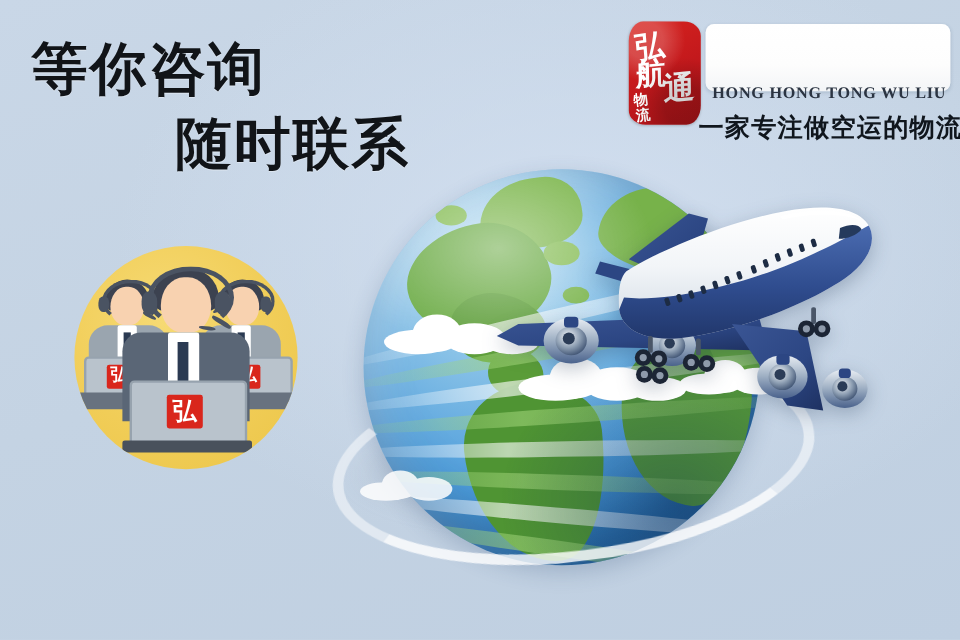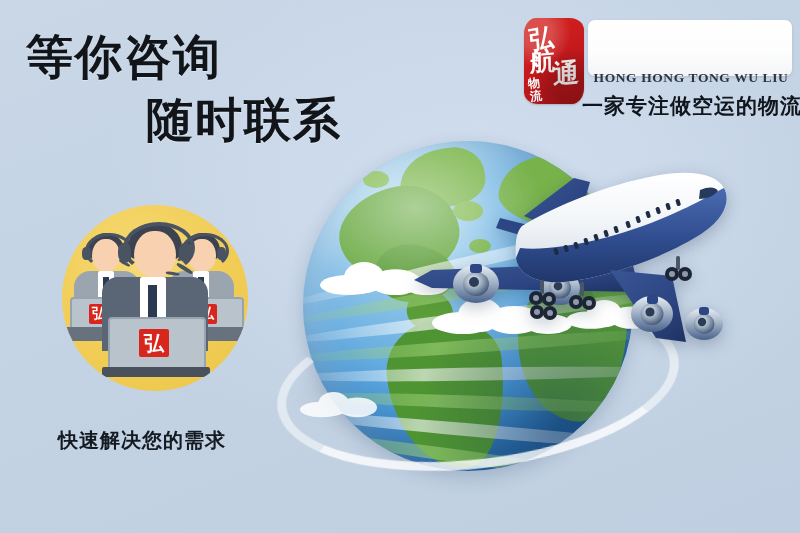--- a/index.html
+++ b/index.html
@@ -465,15 +465,14 @@
     <div class="laptop" style="z-index:6;">
       <div class="lt-lid" style="left:46px;top:112px;width:94px;height:52px;"></div>
       <div class="logo-sq" style="left:77px;top:124px;width:30px;height:28px;">
         <span style="font-size:20px;">弘</span>
       </div>
       <div class="desk-leg" style="left:40px;top:162px;width:108px;height:10px;border-radius:2px;"></div>
     </div>
 
   </div>
 
-  <div class="cap-dark">快速解决您的需求</div>
 
 </div>
 
 </body></html>

